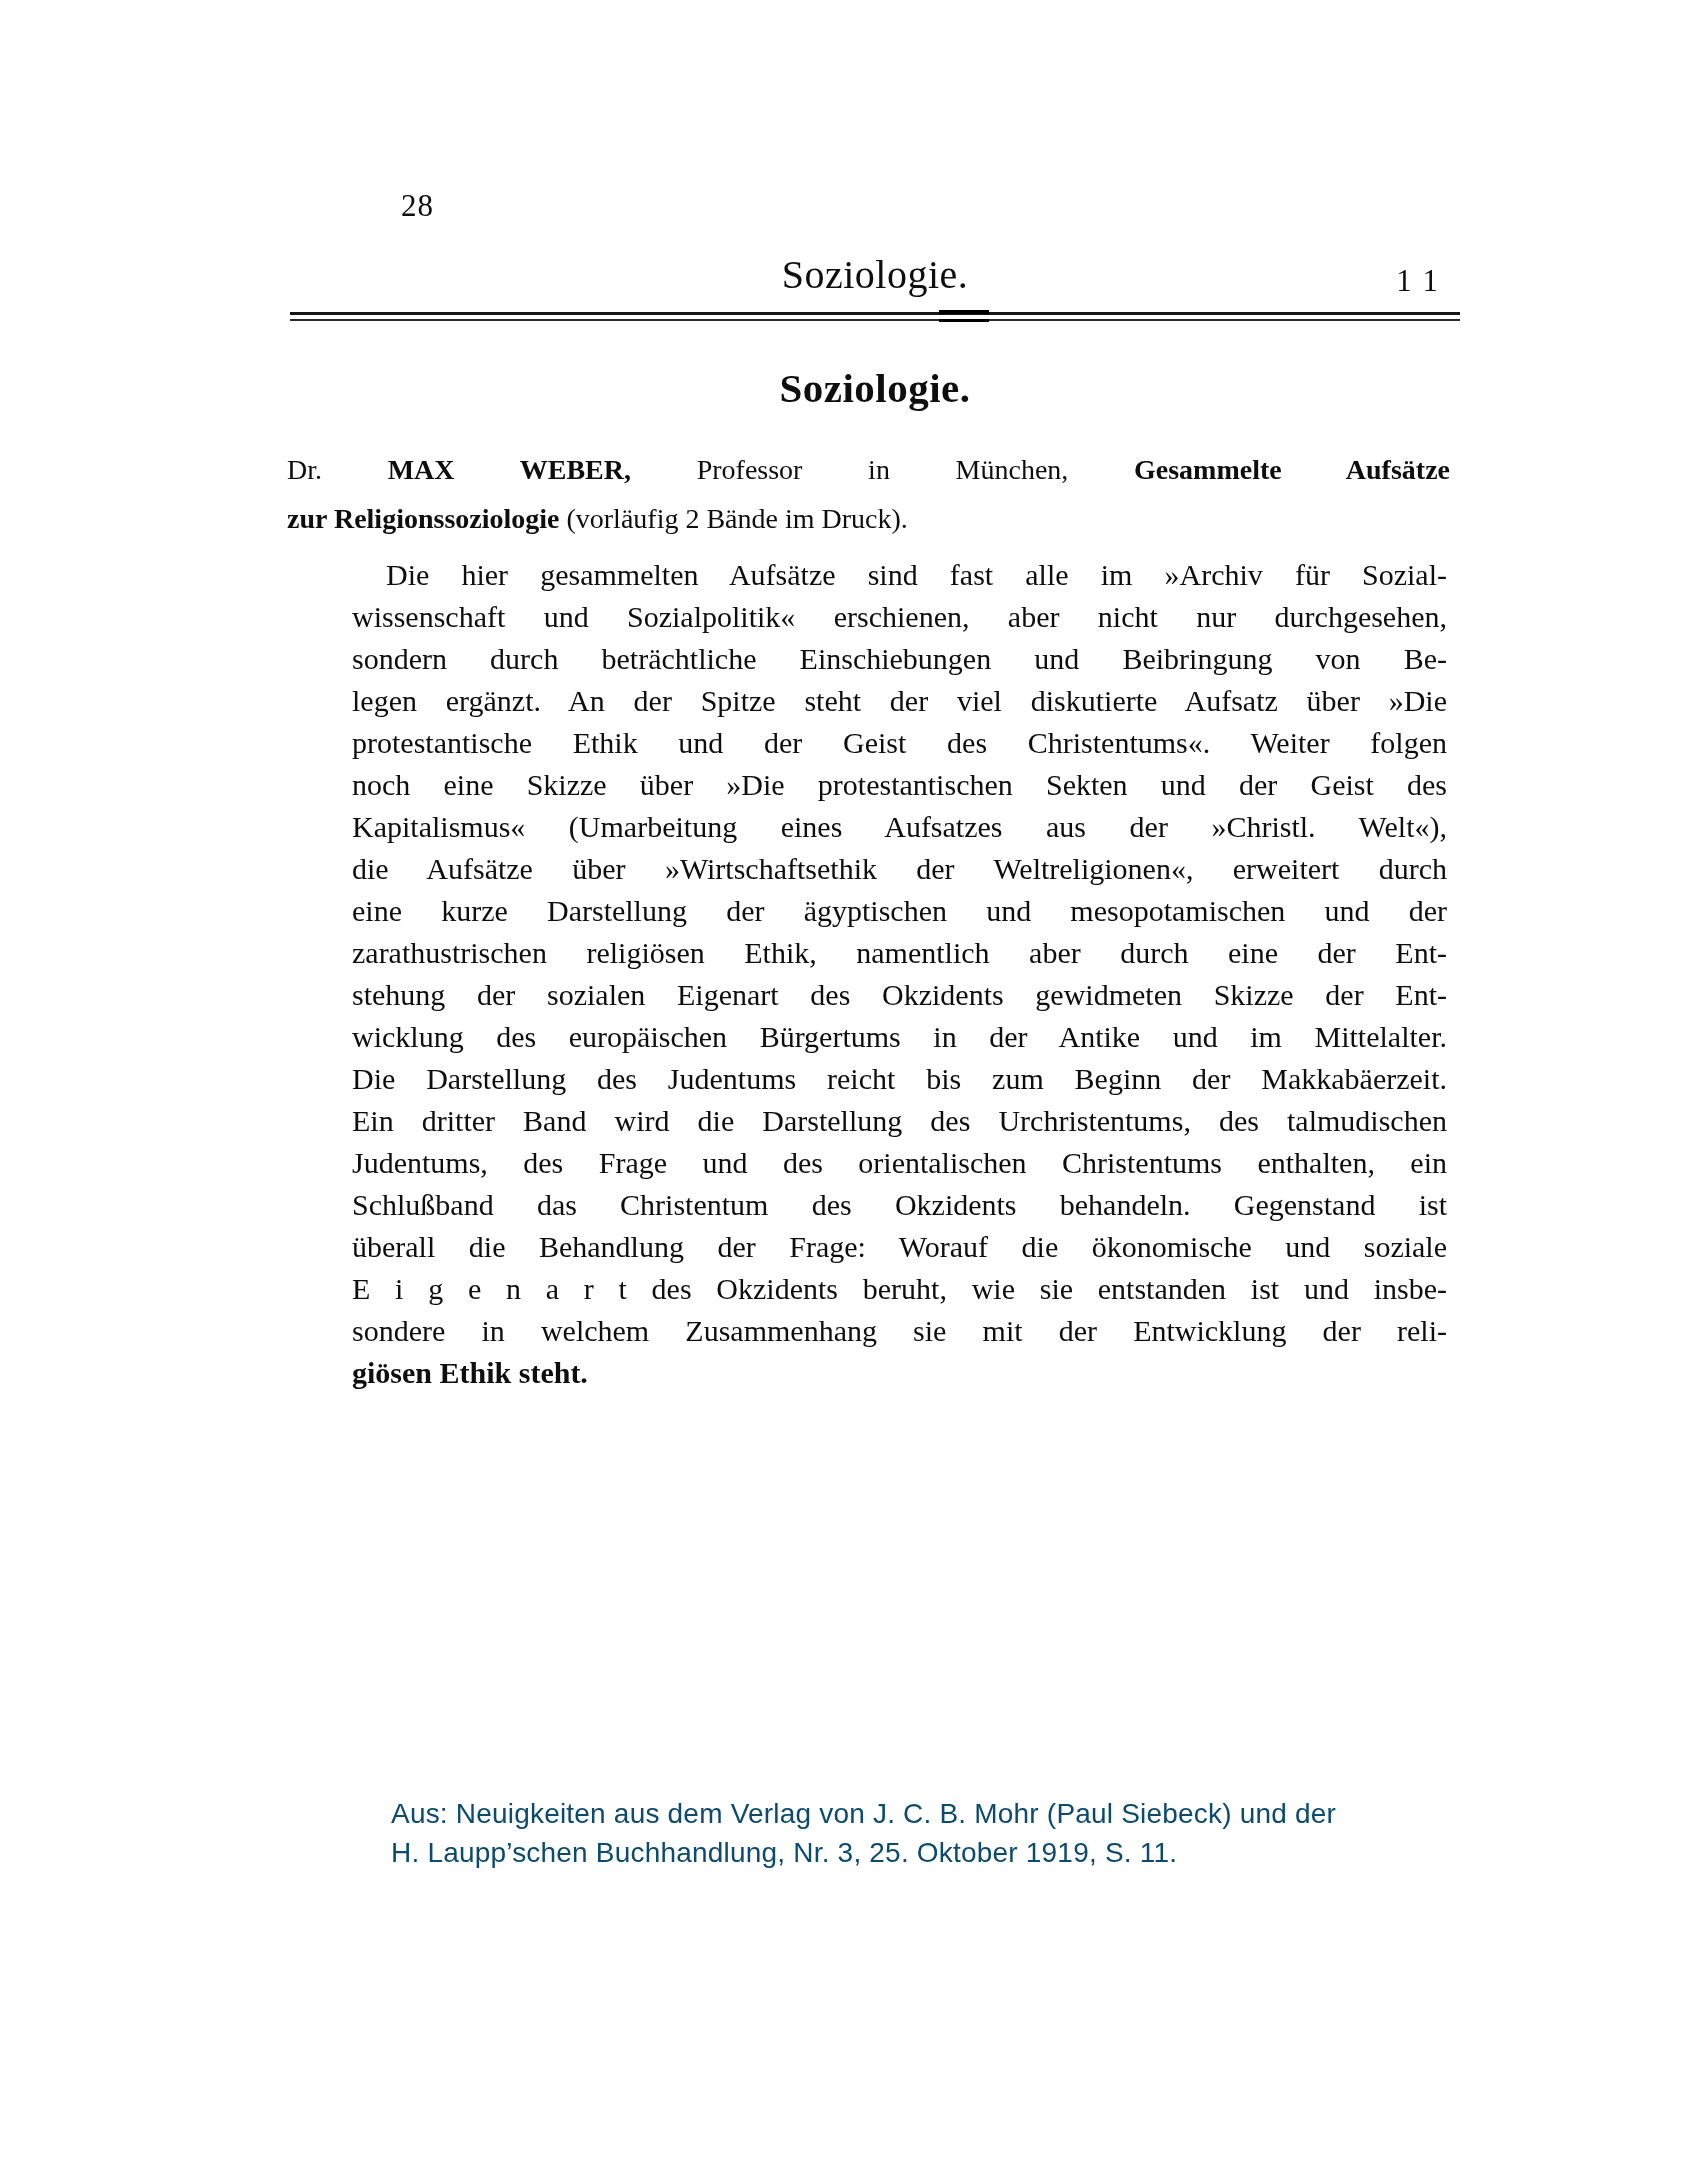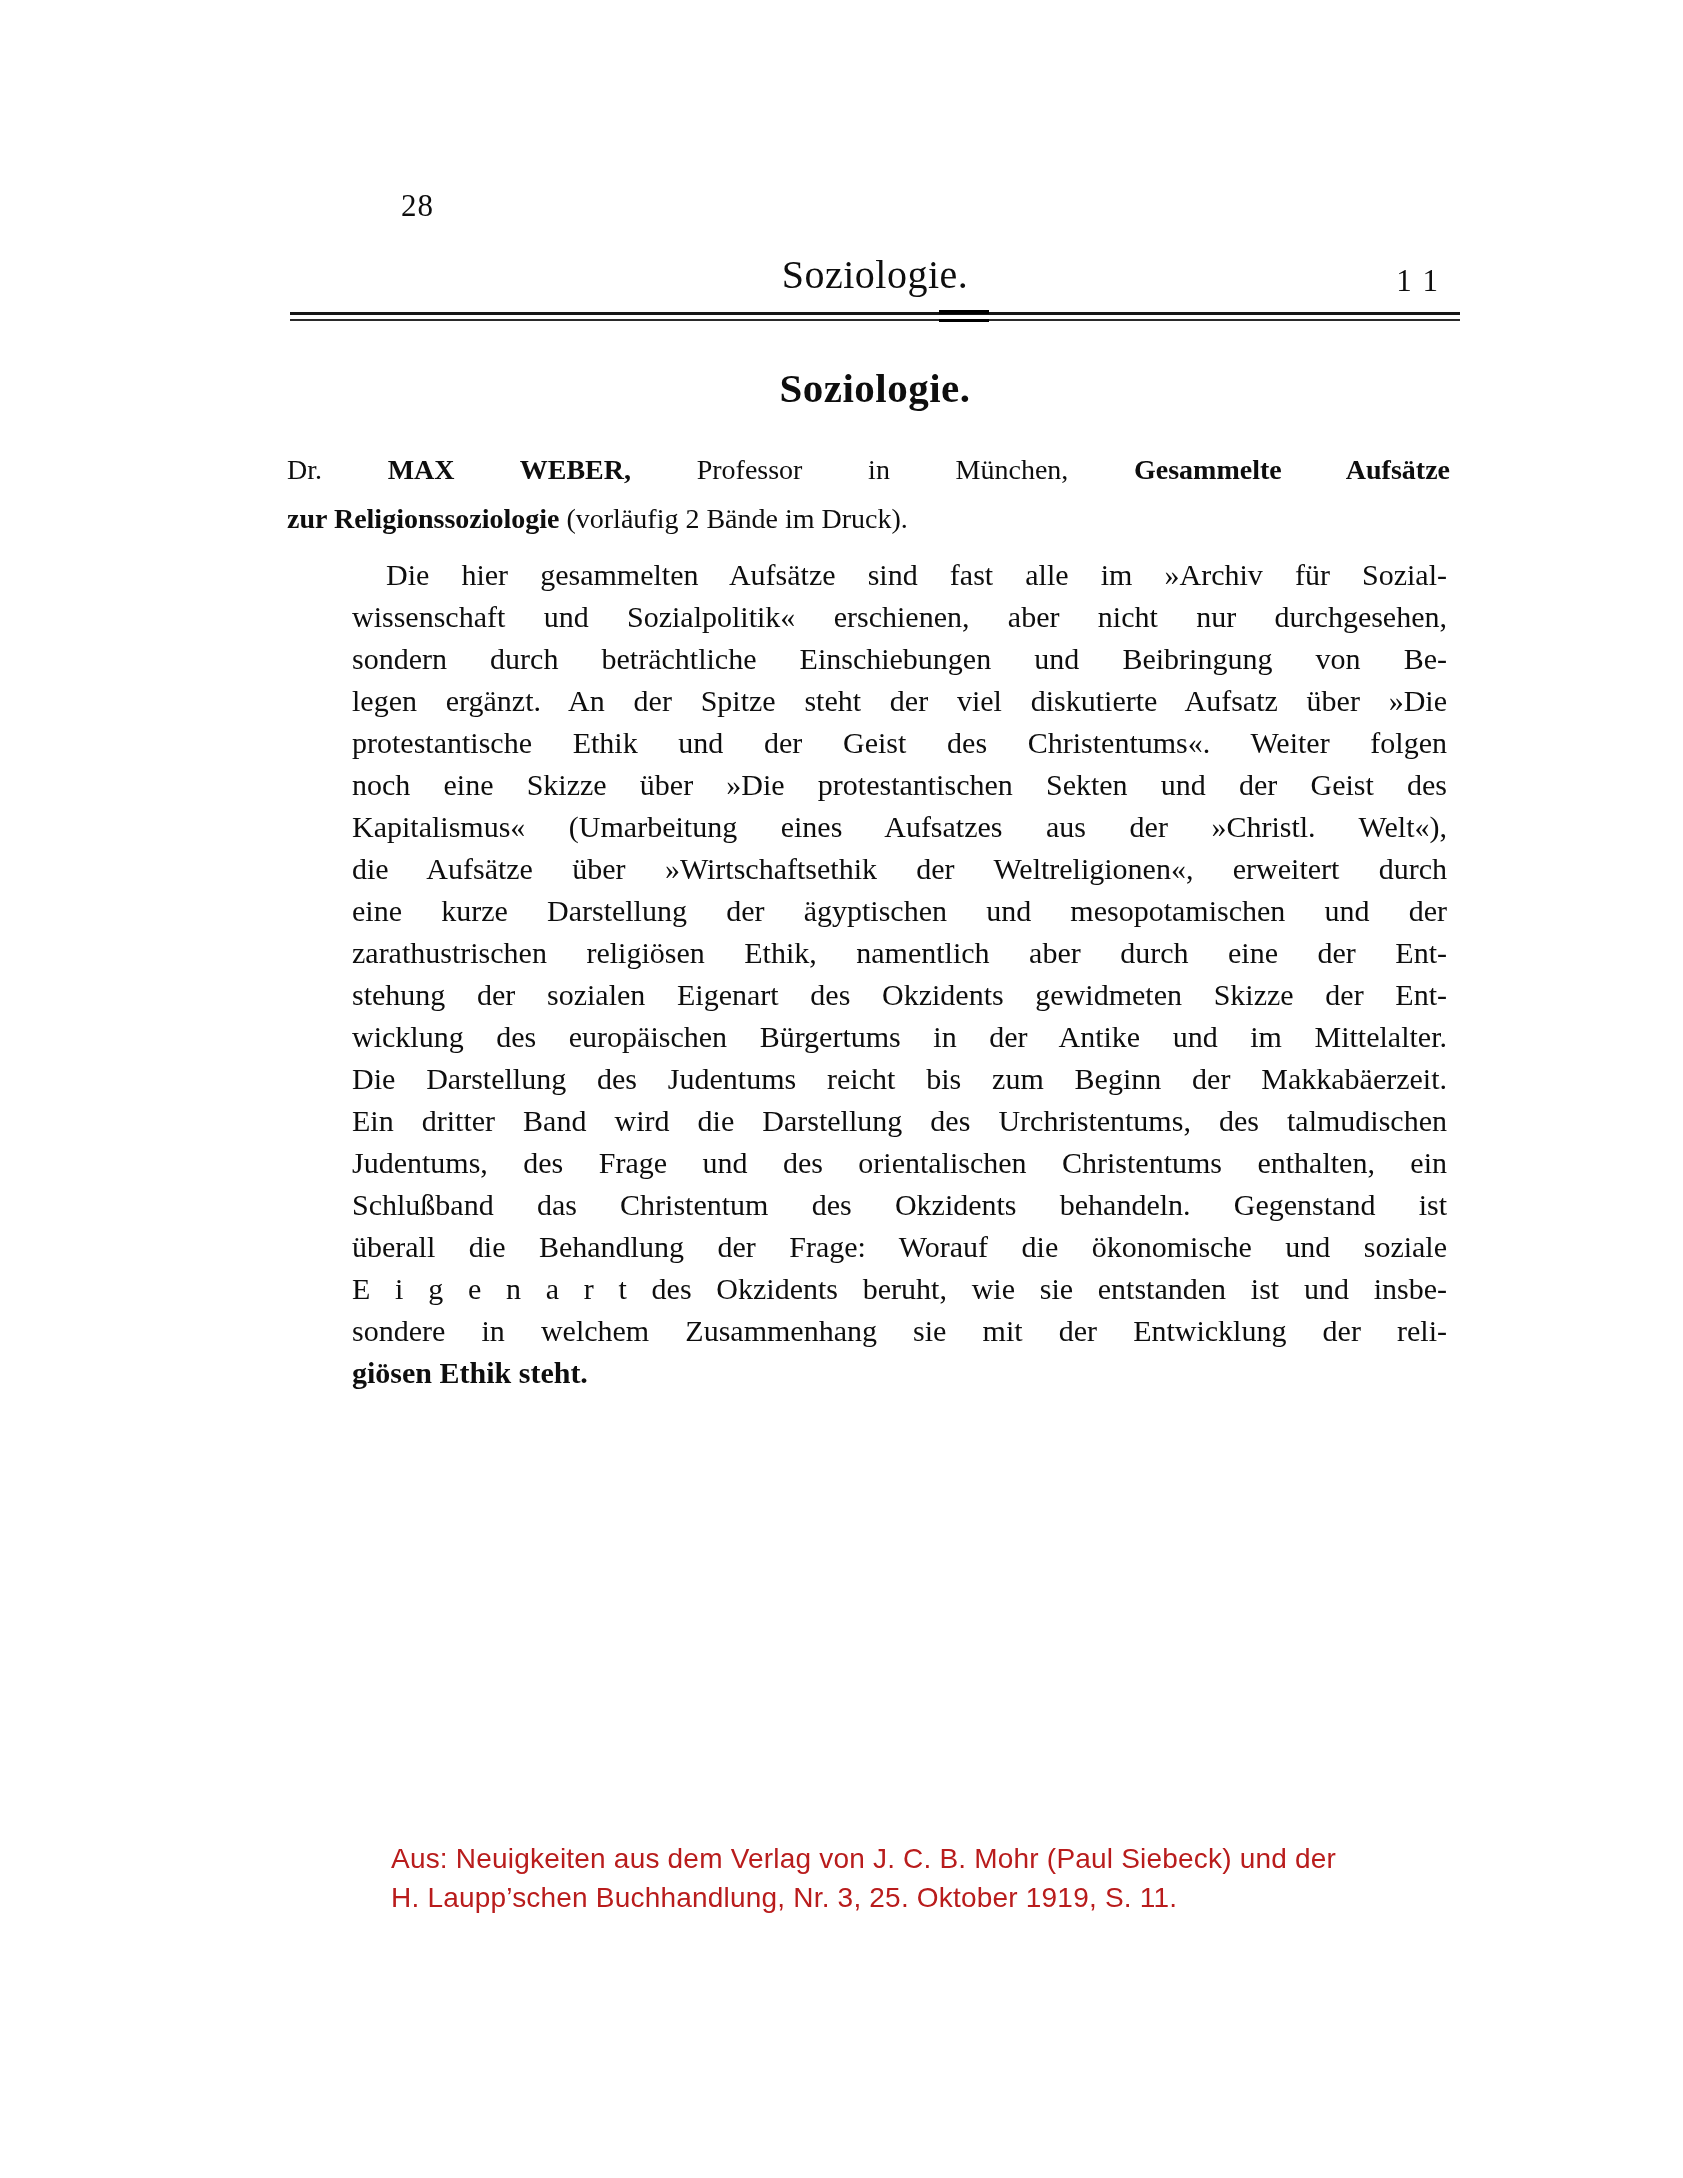--- a/index.html
+++ b/index.html
@@ -111,23 +111,22 @@
     text-align-last: left;
     font-weight: bold;
   }
   .source-note {
     position: absolute;
     left: 391px;
     top: 1794px;
     font-family: "Liberation Sans", "DejaVu Sans", sans-serif;
     font-size: 28px;
     line-height: 39px;
-    color: #b91c1c;
+    color: #0c4a6e;
     letter-spacing: 0.2px;
-    margin-top: 45px;
   }
 </style>
 </head>
 <body>
 
 <div class="page">
 
   <div class="corner-page-number">28</div>
 
   <div class="header-row">

